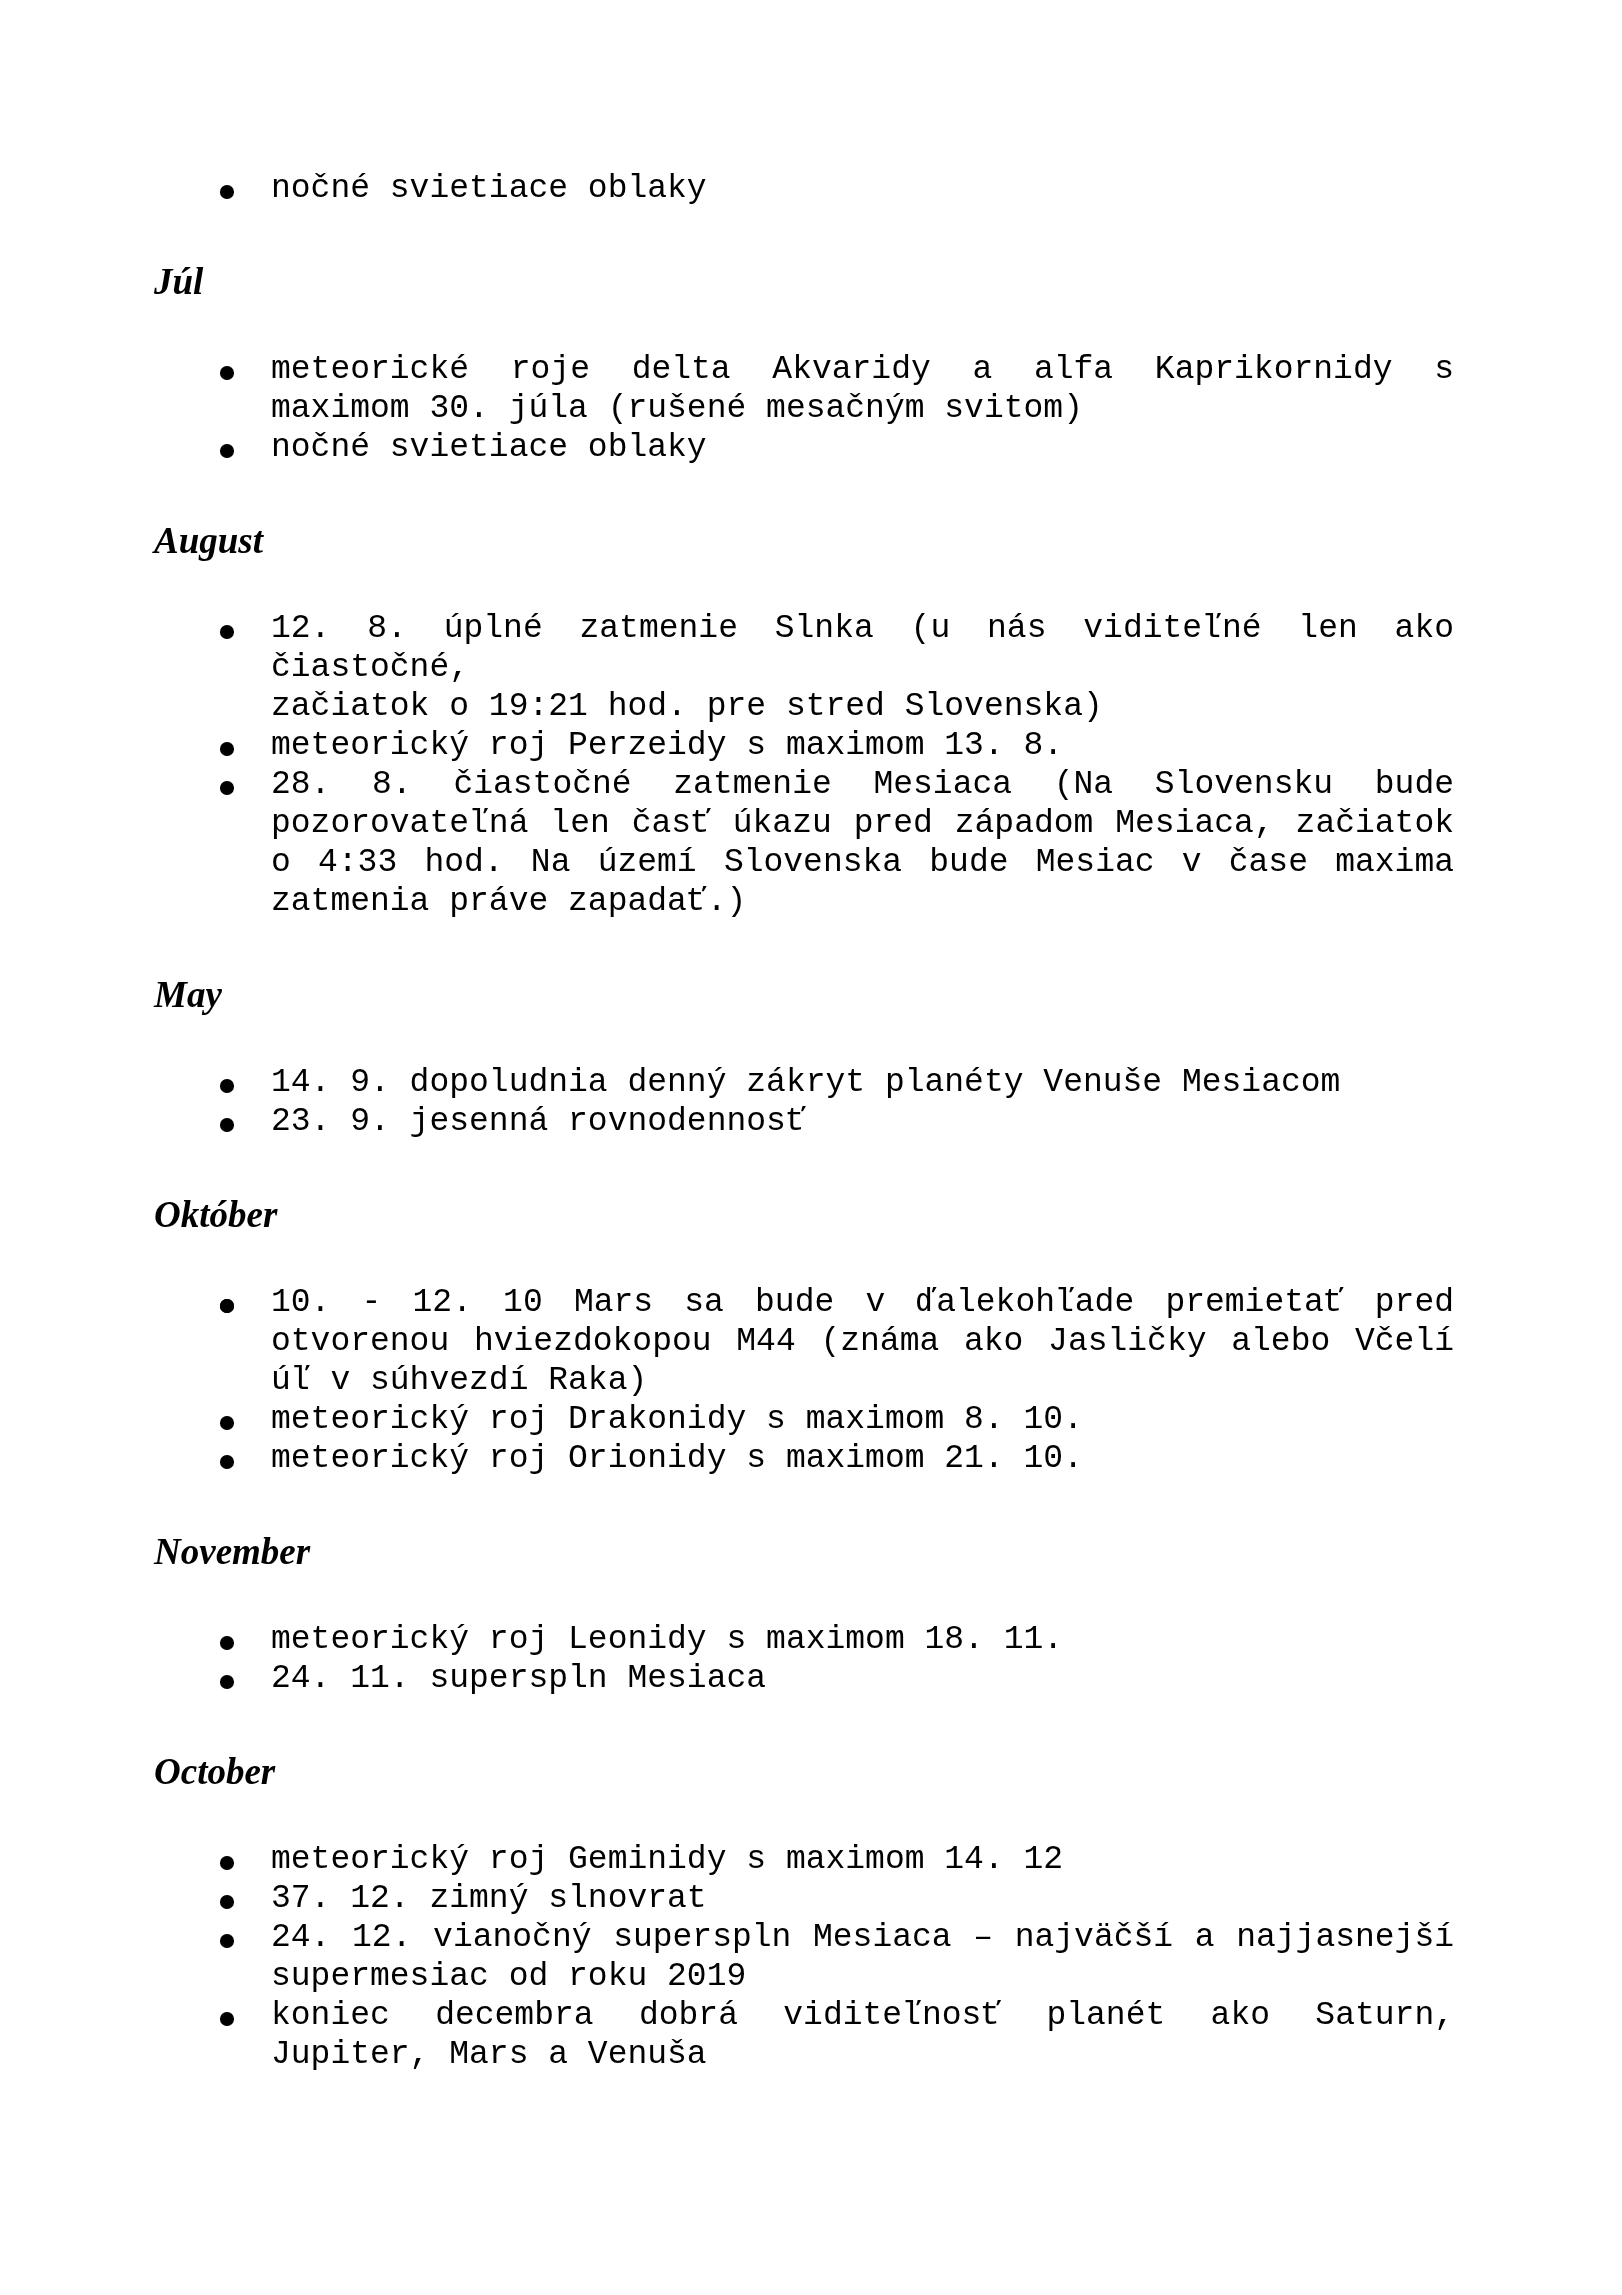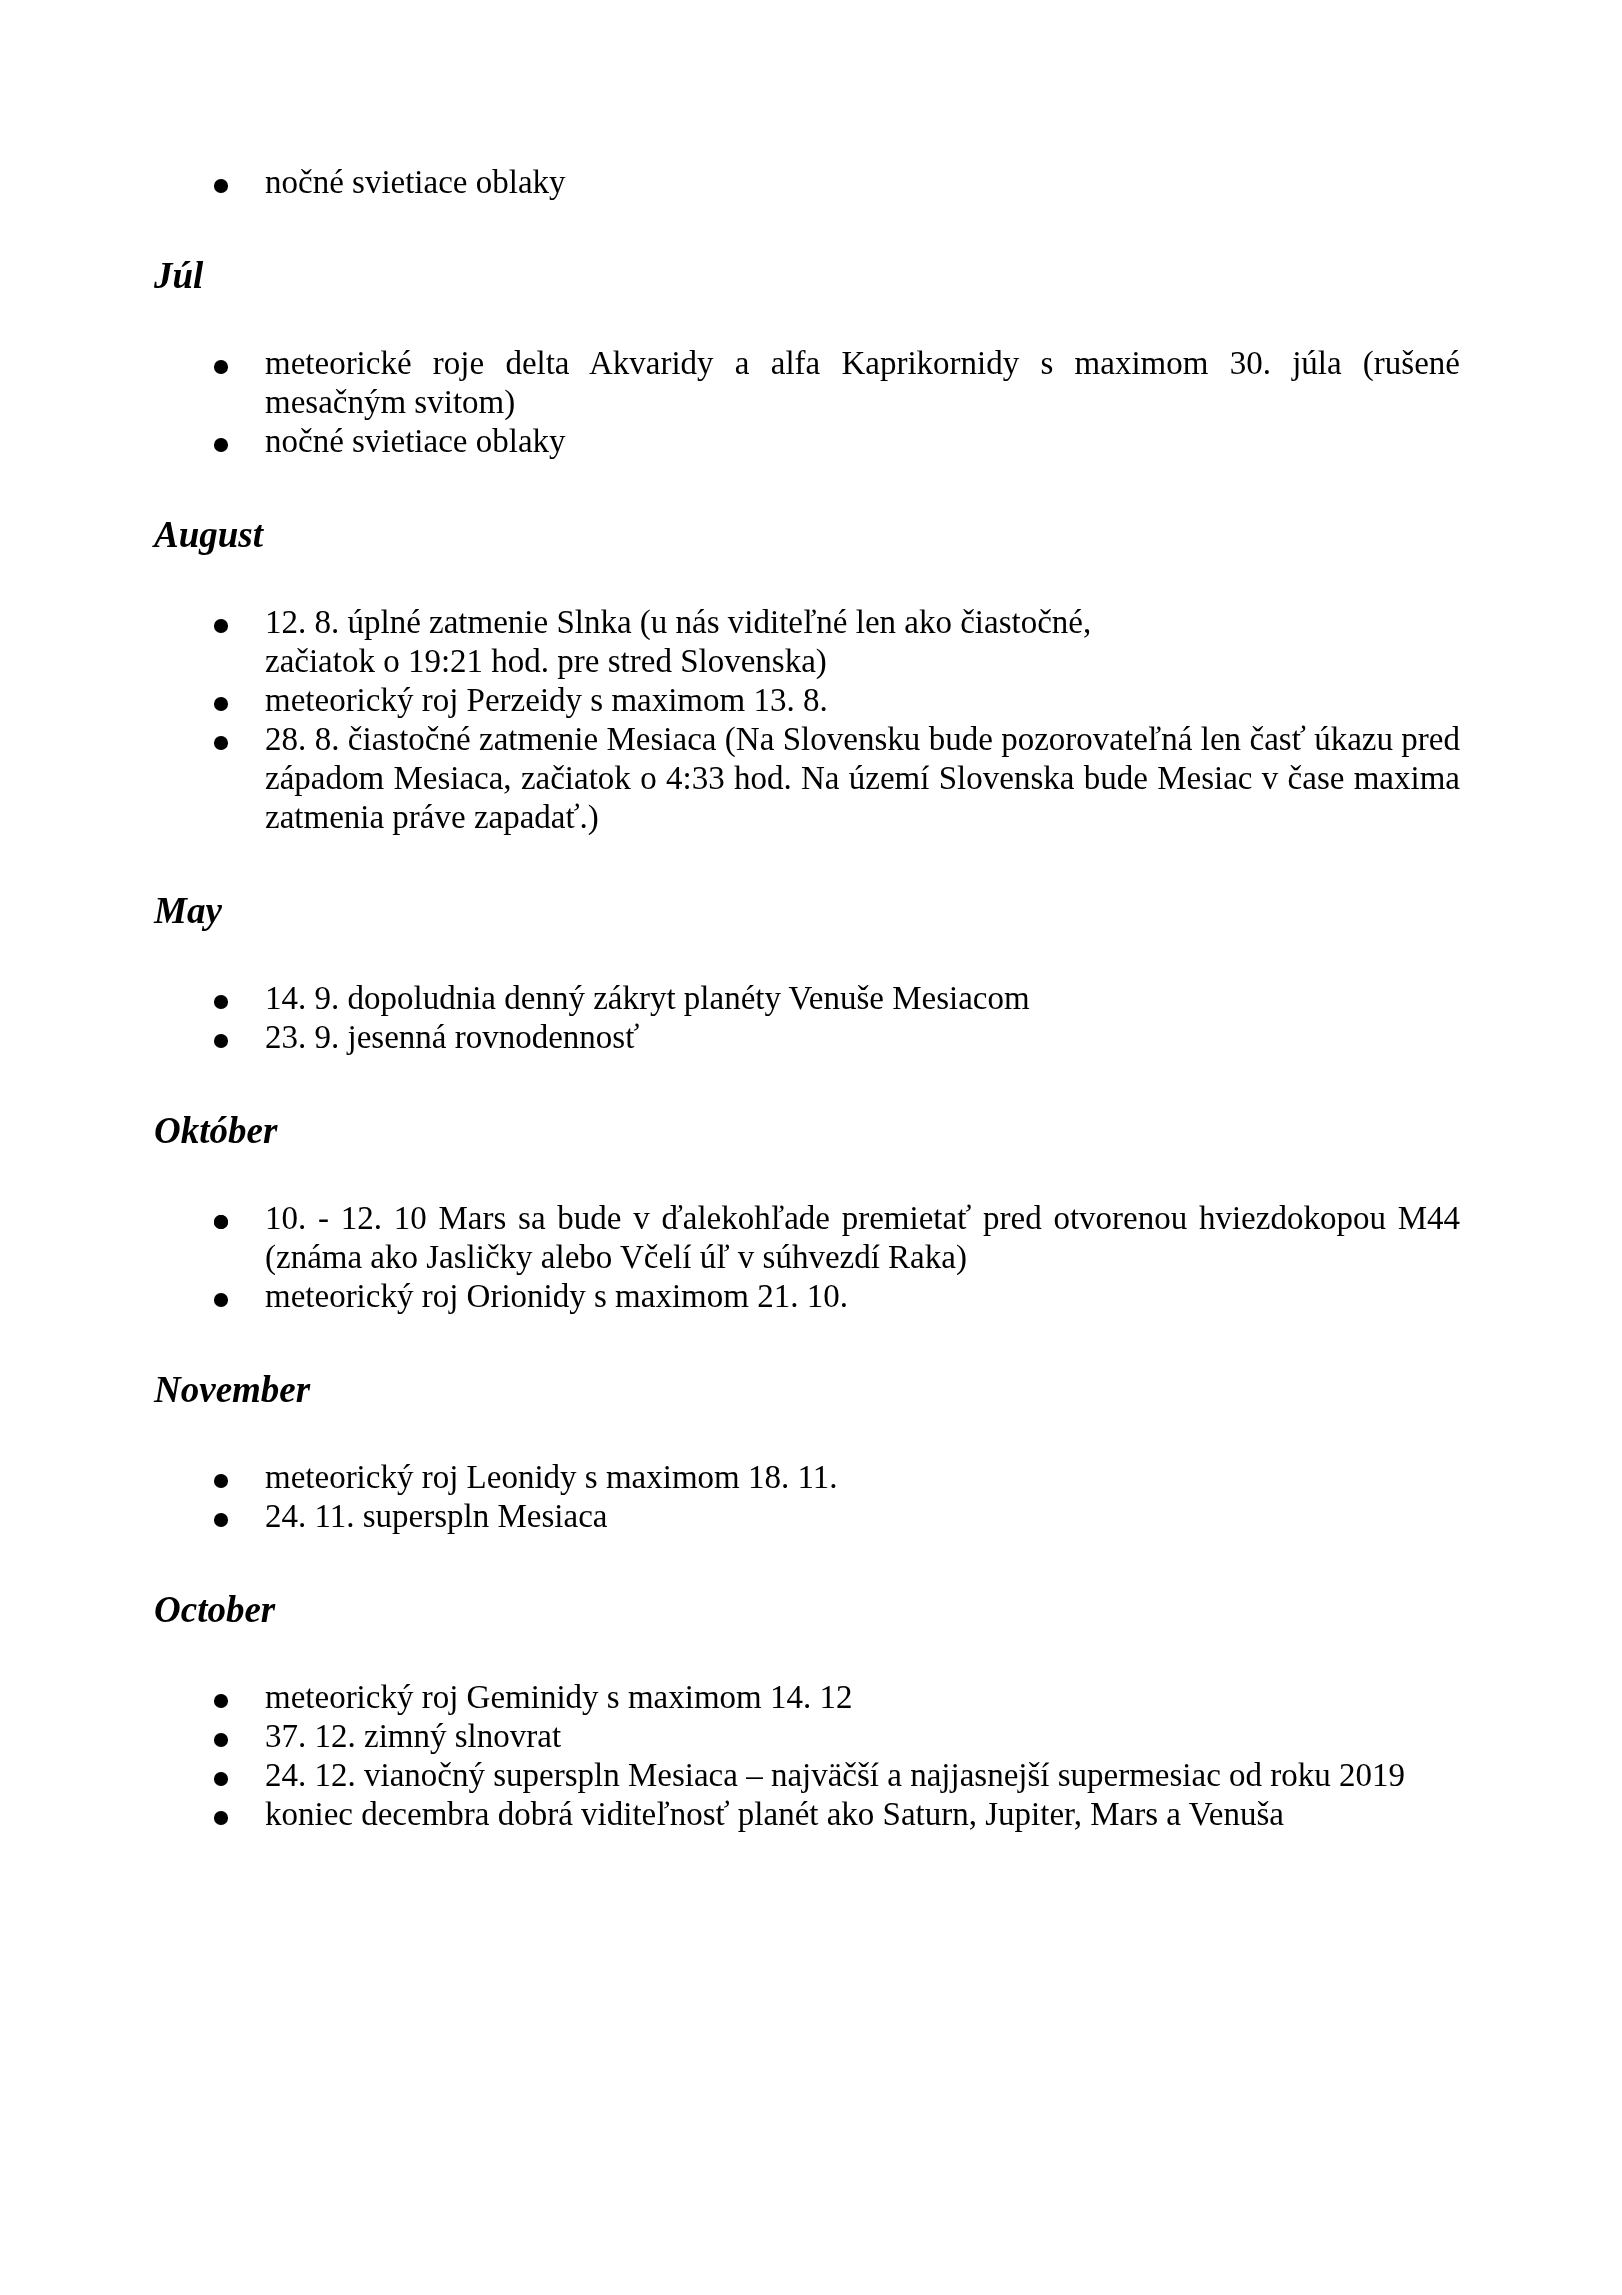--- a/index.html
+++ b/index.html
@@ -17,21 +17,21 @@
     overflow: hidden;
   }
   h2.month-heading {
     font-size: 37px;
     line-height: 52px;
     font-weight: bold;
     font-style: italic;
     margin: 48px 0 42px 0;
   }
   h2.month-heading.gap-before { }
-  ul.bullet-list { list-style: none; margin: 8px; padding: 0; }
+  ul.bullet-list { list-style: none; margin: 14px; padding: 0; font-family: Liberation Mono, monospace; }
   ul.bullet-list li {
     position: relative;
     padding-left: 103px;
     text-align: justify;
   }
   ul.bullet-list li .bullet {
     position: absolute;
     left: 52px;
     top: 16.4px;
     width: 13.7px;
@@ -97,20 +97,24 @@
   <ul class="bullet-list">
     <li>
       <span class="bullet"></span>
     </li>
     <li>
       <span class="bullet"></span>
       <span>10. - 12. 10 Mars sa bude v ďalekohľade premietať pred otvorenou hviezdokopou M44 (známa ako Jasličky alebo Včelí úľ v súhvezdí Raka)</span>
     </li>
     <li>
       <span class="bullet"></span>
+      <span>meteorický roj Drakonidy s maximom 8. 10.</span>
+    </li>
+    <li>
+      <span class="bullet"></span>
       <span>meteorický roj Orionidy s maximom 21. 10.</span>
     </li>
   </ul>
 
   <h2 class="month-heading gap-before">November</h2>
   <ul class="bullet-list">
     <li>
       <span class="bullet"></span>
       <span>meteorický roj Leonidy s maximom 18. 11.</span>
     </li>

